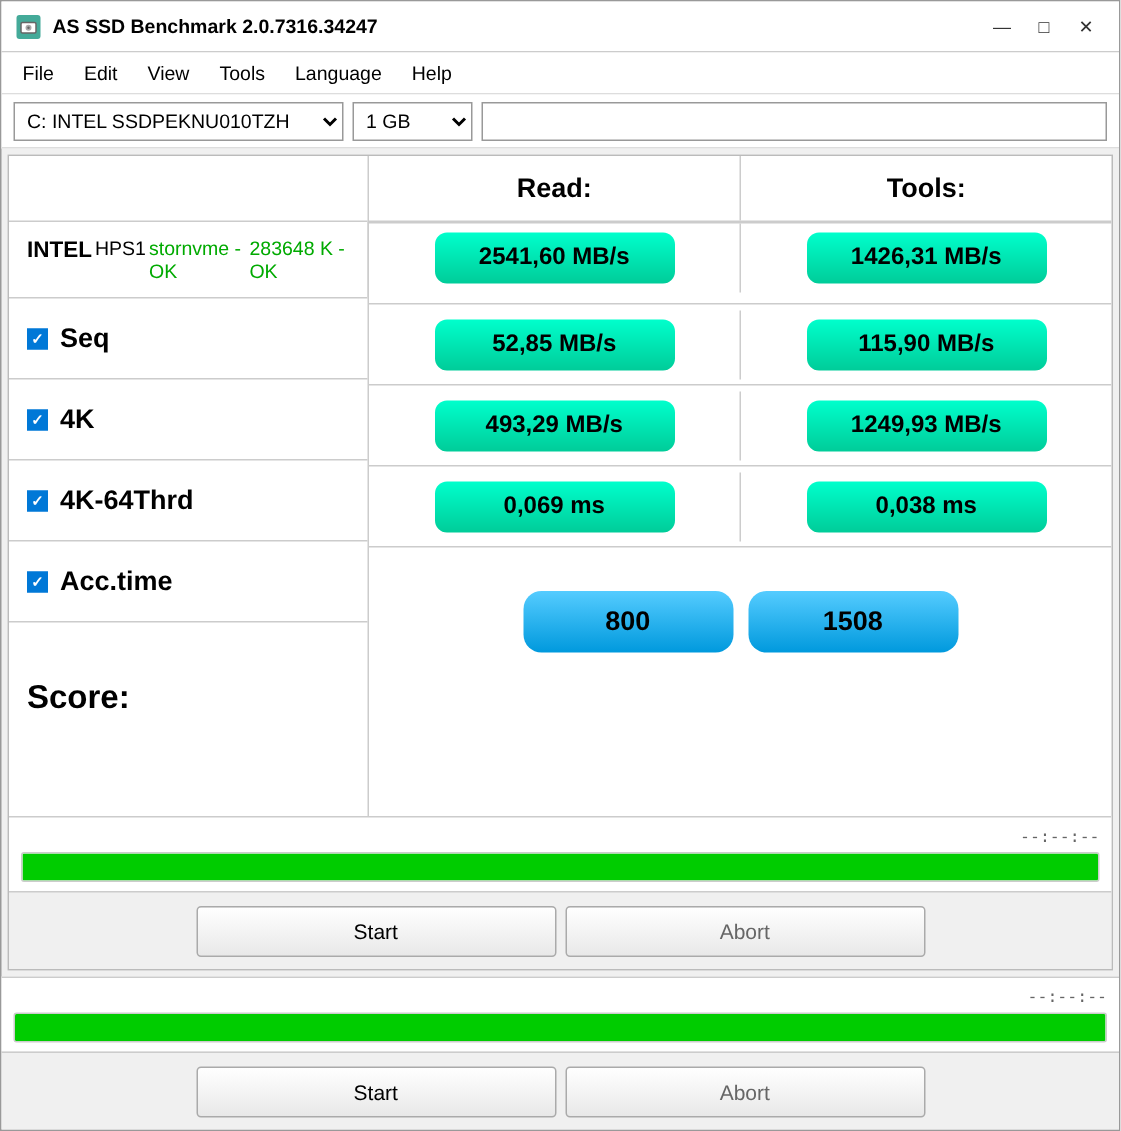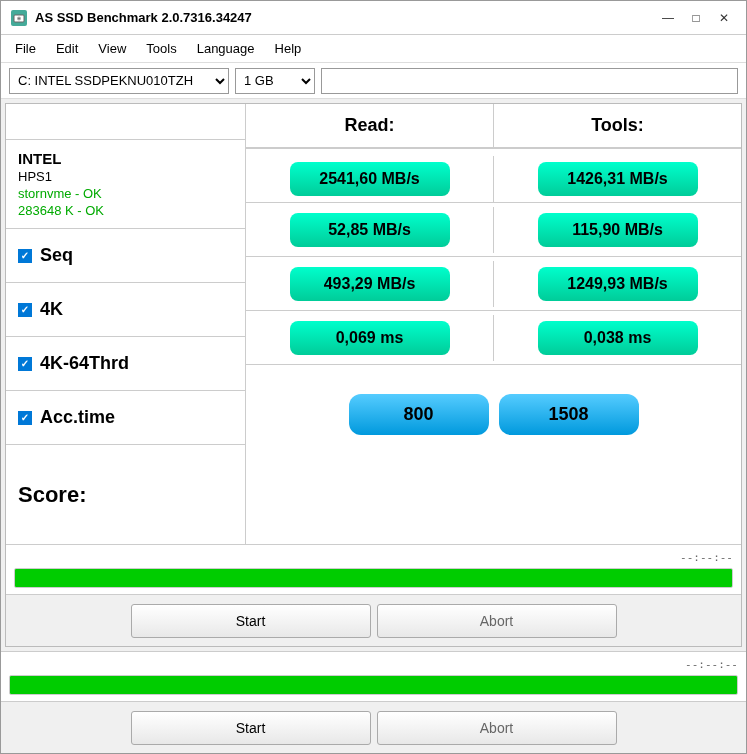--- a/index.html
+++ b/index.html
@@ -121,21 +121,21 @@
       background: #fff;
       border: 1px solid #bbb;
       margin: 4px;
     }
 
     .info-panel {
       width: 240px;
       border-right: 1px solid #ccc;
       padding: 10px 12px;
       display: flex;
-      flex-direction: column;
+      flex-direction: row;
       gap: 2px;
       font-size: 13px;
     }
     .info-brand {
       font-size: 15px;
       font-weight: bold;
       color: #000;
     }
     .info-model { color: #000; font-size: 13px; }
     .info-driver { color: #00aa00; font-size: 13px; font-weight: 500; }
@@ -270,21 +270,21 @@
             <span style="width: 14px; height: 14px; border: 2px solid rgb(0, 120, 215); background: rgb(0, 120, 215); display: inline-flex; align-items: center; justify-content: center; color: rgb(255, 255, 255); font-size: 10px; flex-shrink: 0;">✓</span>
             <span>Acc.time</span>
           </div>
           <div style="border-top: 1px solid rgb(204, 204, 204); min-height: 100px; display: flex; align-items: center; padding: 8px 12px; font-size: 22px; font-weight: bold; color: rgb(0, 0, 0);">Score:</div>
         </div>
         <div style="flex: 1 1 0%; display: flex; flex-direction: column;">
           <div style="display: flex; height: 44px; border-bottom: 1px solid rgb(204, 204, 204);">
             <div style="flex: 1 1 0%; display: flex; align-items: center; justify-content: center; font-size: 18px; font-weight: bold; border-right: 1px solid rgb(204, 204, 204);">Read:</div>
             <div style="flex: 1 1 0%; display: flex; align-items: center; justify-content: center; font-size: 18px; font-weight: bold;">Tools:</div>
           </div>
-          <div style="display: flex; min-height: 54px; border-top: 1px solid rgb(204, 204, 204); align-items: flex-end;">
+          <div style="display: flex; min-height: 54px; border-top: 1px solid rgb(204, 204, 204); align-items: flex-start;">
             <div style="flex: 1 1 0%; display: flex; align-items: center; justify-content: center; padding: 6px; border-right: 1px solid rgb(204, 204, 204);">
               <div style="background: linear-gradient(rgb(0, 255, 204), rgb(0, 204, 153)); border-radius: 8px; padding: 8px 16px; font-size: 16px; font-weight: bold; min-width: 160px; text-align: center;">2541,60 MB/s</div>
             </div>
             <div style="flex: 1 1 0%; display: flex; align-items: center; justify-content: center; padding: 6px;">
               <div style="background: linear-gradient(rgb(0, 255, 204), rgb(0, 204, 153)); border-radius: 8px; padding: 8px 16px; font-size: 16px; font-weight: bold; min-width: 160px; text-align: center;">1426,31 MB/s</div>
             </div>
           </div>
           <div style="display: flex; min-height: 54px; border-top: 1px solid rgb(204, 204, 204); align-items: center;">
             <div style="flex: 1 1 0%; display: flex; align-items: center; justify-content: center; padding: 6px; border-right: 1px solid rgb(204, 204, 204);">
               <div style="background: linear-gradient(rgb(0, 255, 204), rgb(0, 204, 153)); border-radius: 8px; padding: 8px 16px; font-size: 16px; font-weight: bold; min-width: 160px; text-align: center;">52,85 MB/s</div>

